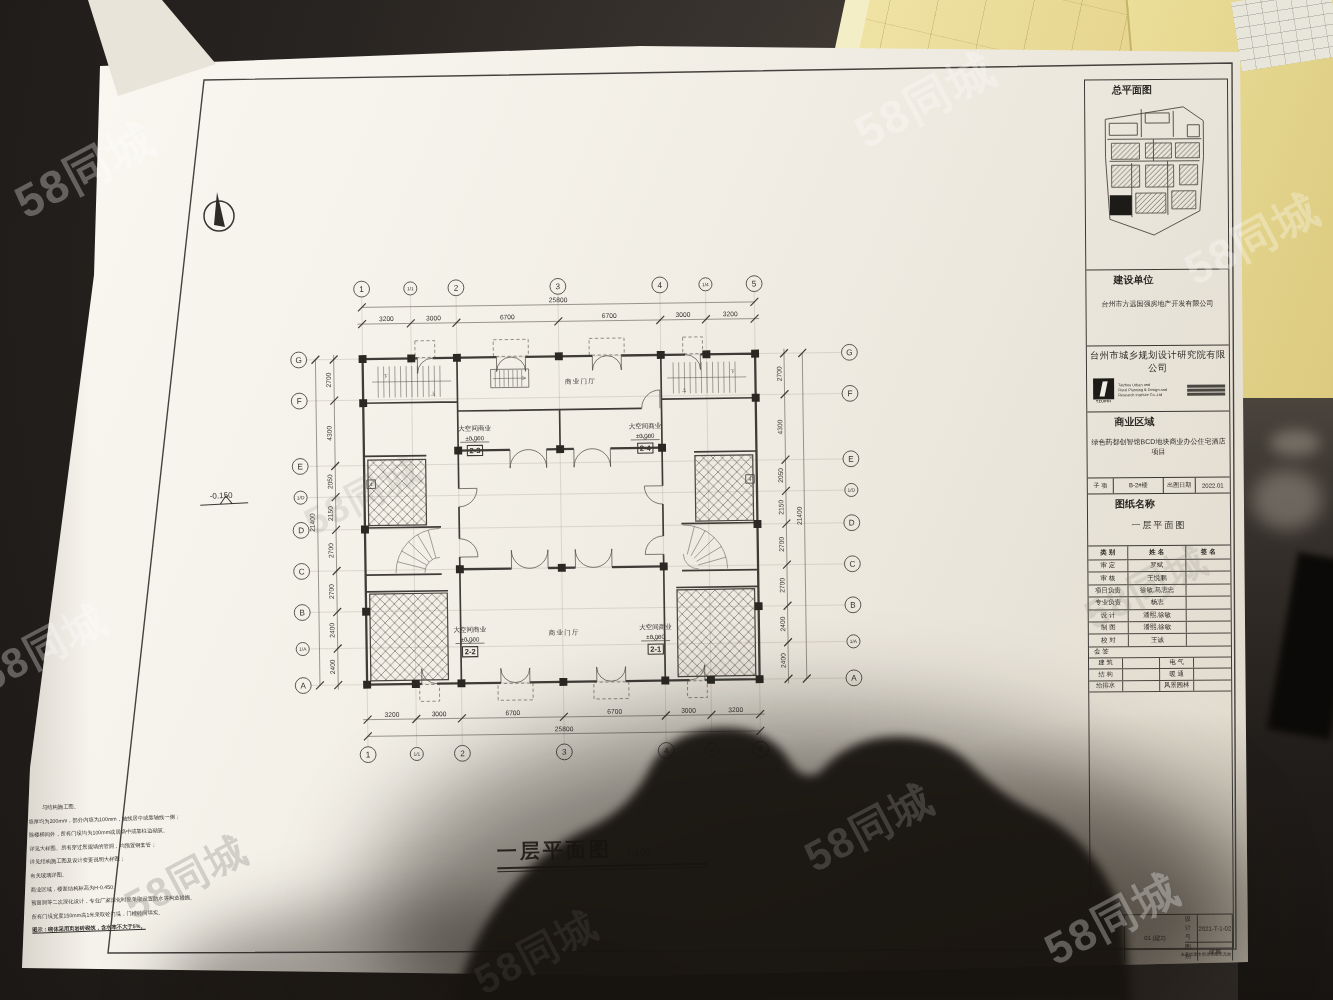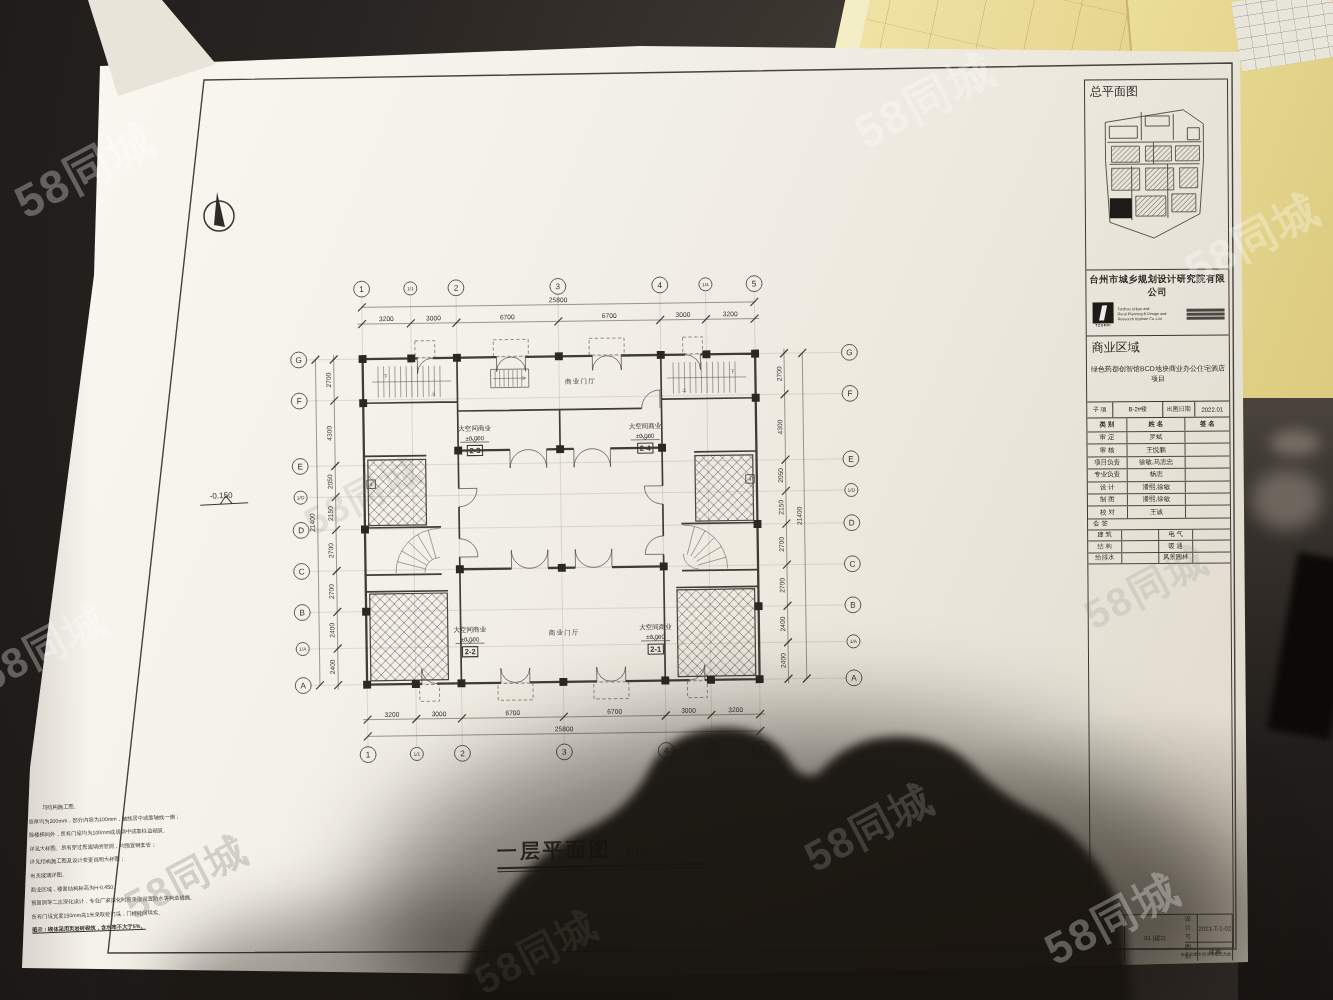--- a/index.html
+++ b/index.html
@@ -54,23 +54,23 @@
   .plan-title .ul2{border-top:1px solid #3a3732;margin-top:2px;}
   
   .notes{left:30px;top:798px;width:212px;z-index:13;transform:rotate(-2deg);color:#32302c;}
   .notes div{font-size:5.3px;line-height:13.6px;white-space:nowrap;overflow:hidden;}
   .notes .n0{padding-left:14px;}
   .notes .nlast{font-weight:bold;text-decoration:underline;}
   
   .tb{left:1087px;top:79px;width:144px;height:870px;z-index:13;border:1.3px solid #3b3934;color:#2c2a26;
     display:flex;flex-direction:column;transform:rotate(-0.4deg);}
   .tb-sec{border-bottom:1.2px solid #3b3934;position:relative;flex-shrink:0;}
-  .tb-label{font-size:12px;font-weight:normal;padding:3px 0 0 5px;}
+  .tb-label{font-size:10px;font-weight:bold;padding:3px 0 0 5px;margin-left:22px;}
   .tb-val{font-size:7px;text-align:center;}
-  .inst-name{font-size:9.2px;font-weight:bold;text-align:center;letter-spacing:.5px;margin-top:3px;}
+  .inst-name{font-size:9.2px;font-weight:normal;text-align:center;letter-spacing:.5px;margin-top:3px;}
   .logo-row{display:flex;align-items:center;padding:3px 4px 2px 6px;}
   .logo-box{width:21px;height:21px;background:#1d1b18;position:relative;flex-shrink:0;}
   .logo-box:after{content:"";position:absolute;left:8px;top:3px;width:5px;height:15px;background:#f0ede6;transform:skewX(-12deg);}
   .logo-txt{font-size:3.5px;font-weight:bold;letter-spacing:.5px;text-align:center;width:21px;}
   .inst-en{font-size:3.8px;line-height:5.2px;margin-left:4px;flex:1;}
   .smudge{width:38px;margin-left:2px;}
   .smudge div{height:2.6px;background:#2e2b28;margin:1.6px 0;opacity:.85;}
   .subrow{display:grid;grid-template-columns:26px 50px 32px 34px;font-size:6px;height:16px;align-items:center;}
   .subrow span{border-right:1px solid #3b3934;height:100%;display:flex;align-items:center;justify-content:center;text-align:center;}
   .subrow span:last-child{border-right:none;}
@@ -430,20 +430,24 @@
               <rect x="80" y="44" width="24" height="15"></rect>
             <rect x="16" y="66" width="28" height="22"></rect>
               <rect x="50" y="66" width="28" height="22"></rect>
               <rect x="84" y="66" width="18" height="20"></rect>
             <rect x="40" y="94" width="30" height="20"></rect>
               <rect x="76" y="92" width="24" height="18"></rect>
           </g>
           <rect x="14" y="96" width="22" height="20" fill="#1d1b18"></rect>
         </svg>
       </div>
+      <div class="tb-sec" style="height:76px;">
+        <div class="tb-label">建设单位</div>
+        <div class="tb-val" style="margin-top:12px;">台州市方远国强房地产开发有限公司</div>
+      </div>
       <div class="tb-sec" style="height:66px;">
         <div class="inst-name">台州市城乡规划设计研究院有限公司</div>
         <div class="logo-row">
           <div>
             <div class="logo-box"></div>
             <div class="logo-txt">TZUPDI</div>
           </div>
           <div class="inst-en">
             <div>Taizhou Urban and</div>
             <div>Rural Planning &amp; Design and</div>
@@ -458,20 +462,24 @@
       </div>
       <div class="tb-sec" style="height:66px;">
         <div class="tb-label">商业区域</div>
         <div class="tb-val" style="margin-top:8px;padding:0 2px;">绿色药都创智馆BCD地块商业办公住宅酒店项目</div>
       </div>
       <div class="tb-sec subrow">
         <span>子 项</span>
         <span>B-2#楼</span>
         <span>出图日期</span>
         <span>2022.01</span>
+      </div>
+      <div class="tb-sec" style="height:52px;">
+        <div class="tb-label">图纸名称</div>
+        <div class="tb-val" style="margin-top:8px;font-size:9px;letter-spacing:2px;">一层平面图</div>
       </div>
       <div class="ptable">
         <div class="prow hdr">
           <span>类 别</span>
           <span>姓 名</span>
           <span>签 名</span>
         </div>
         <div class="prow">
             <span>审 定</span>
             <span>罗斌</span>

